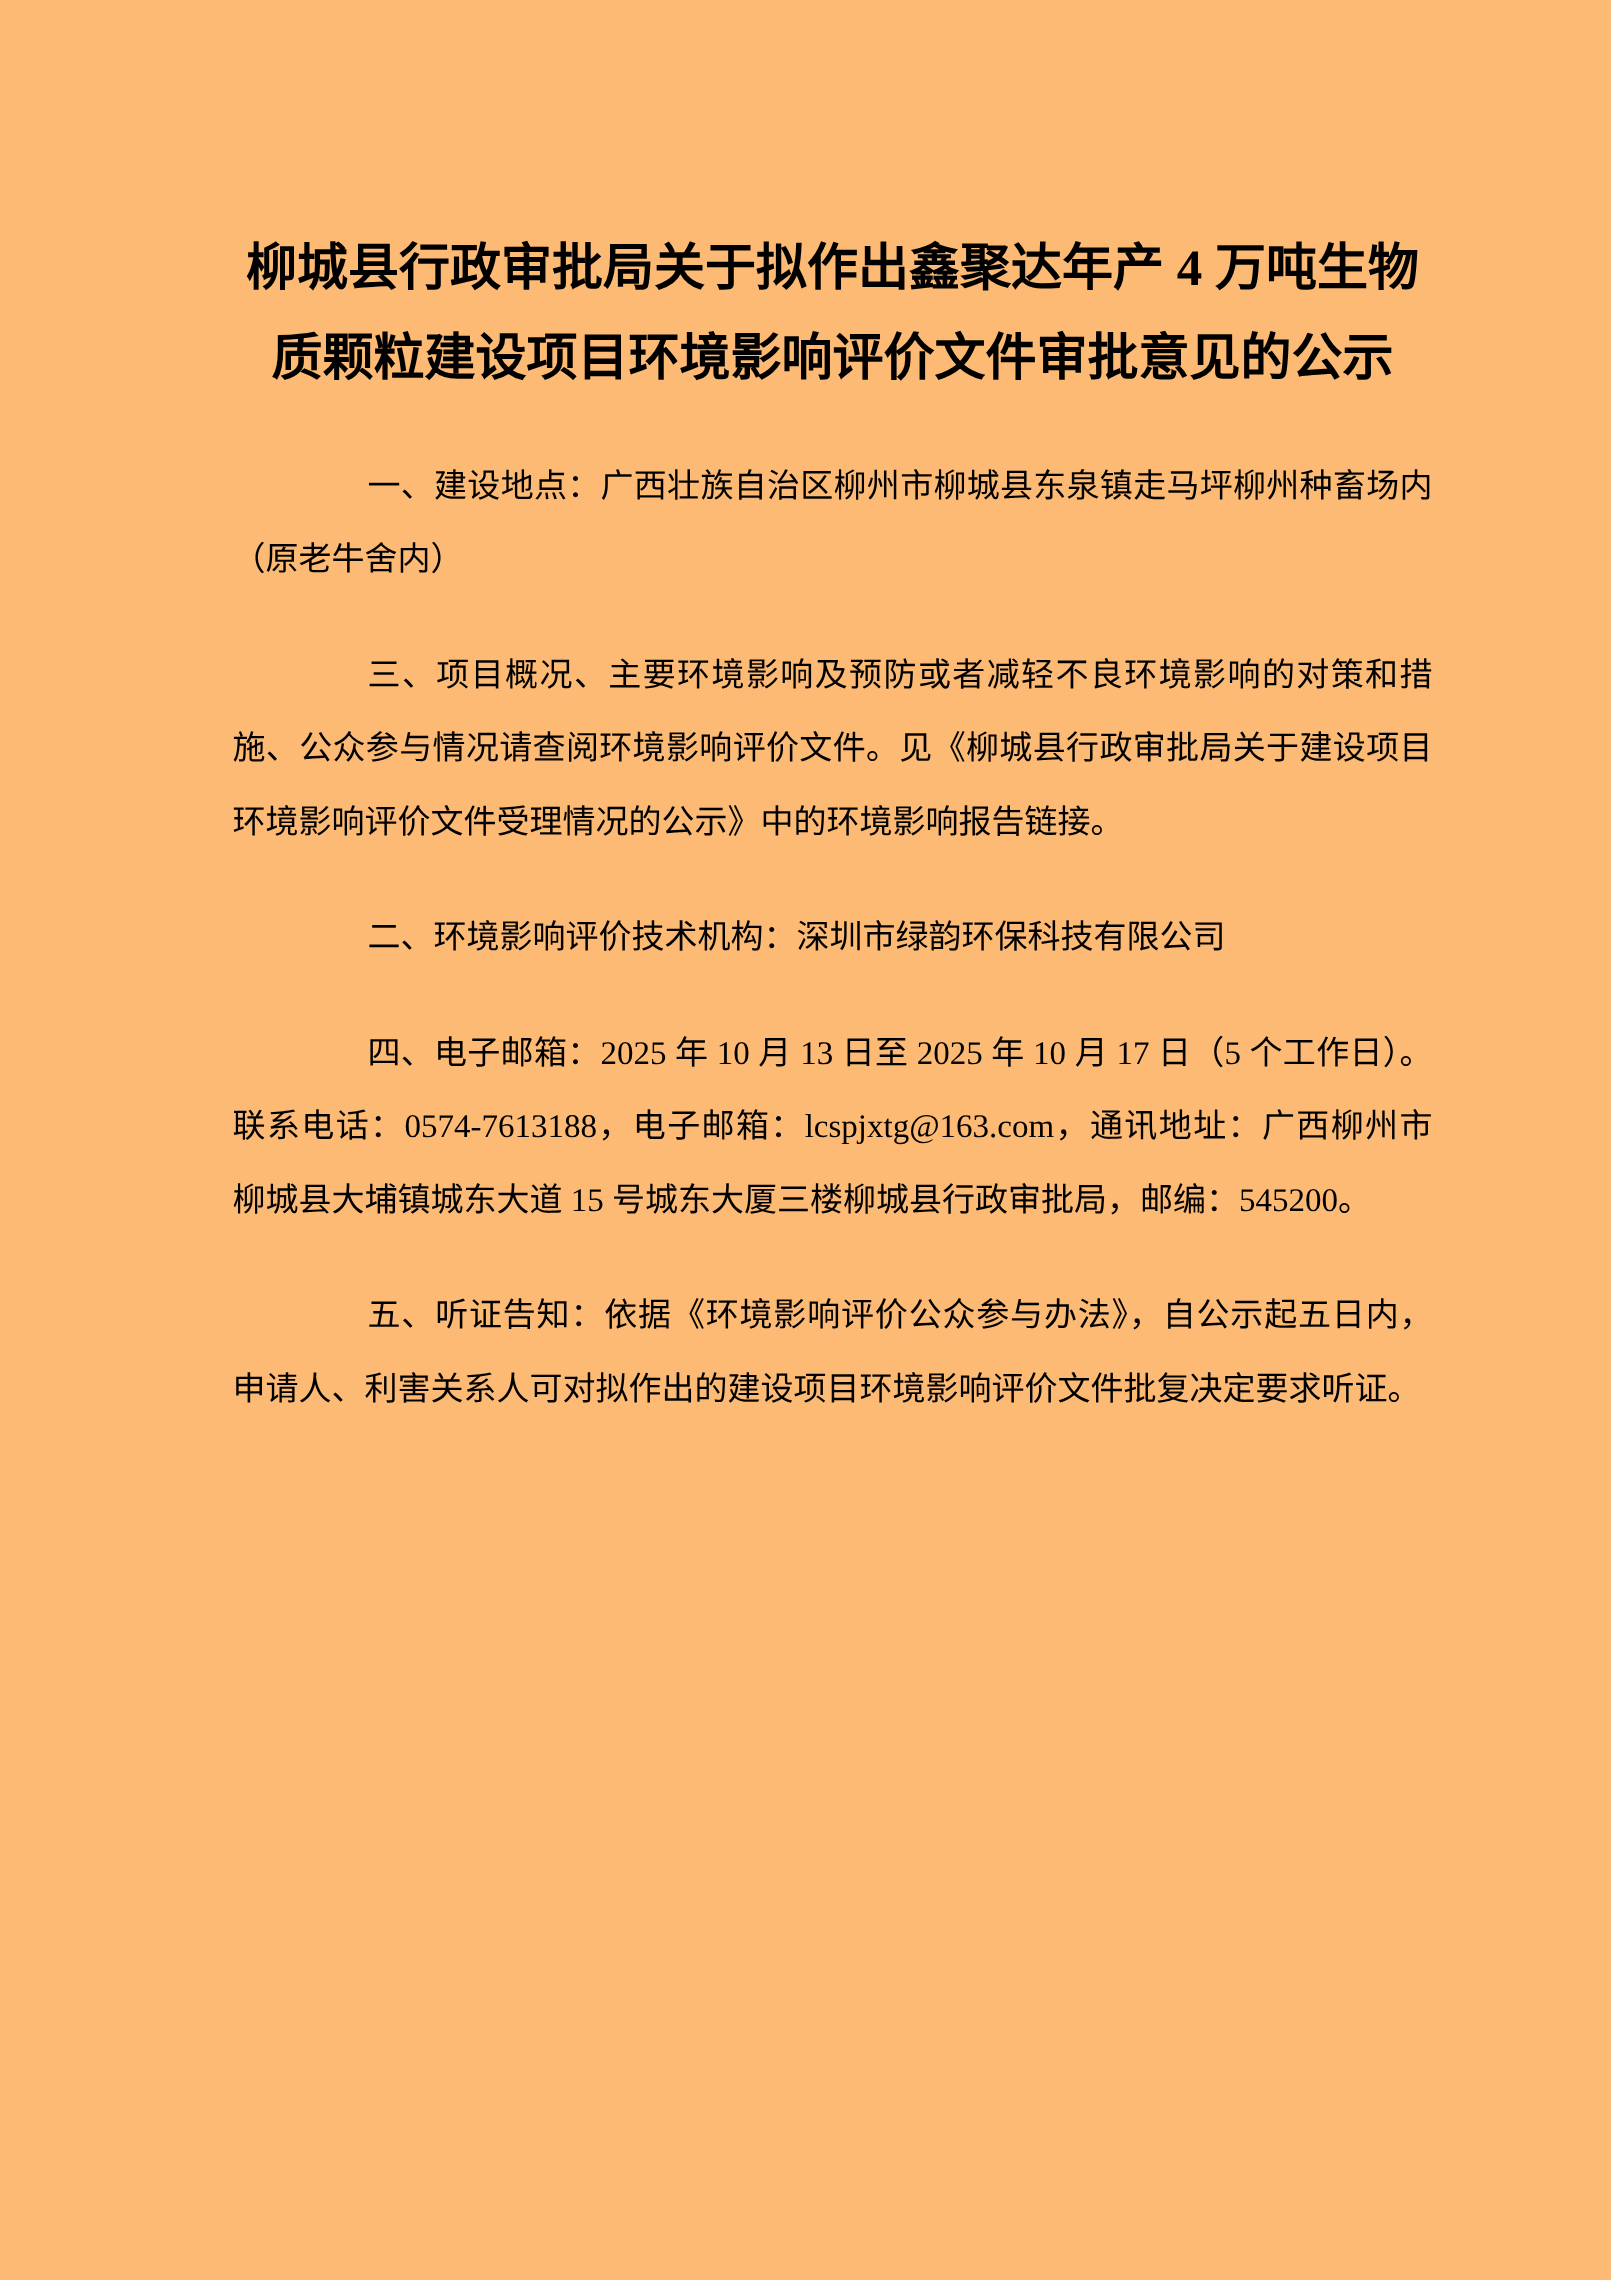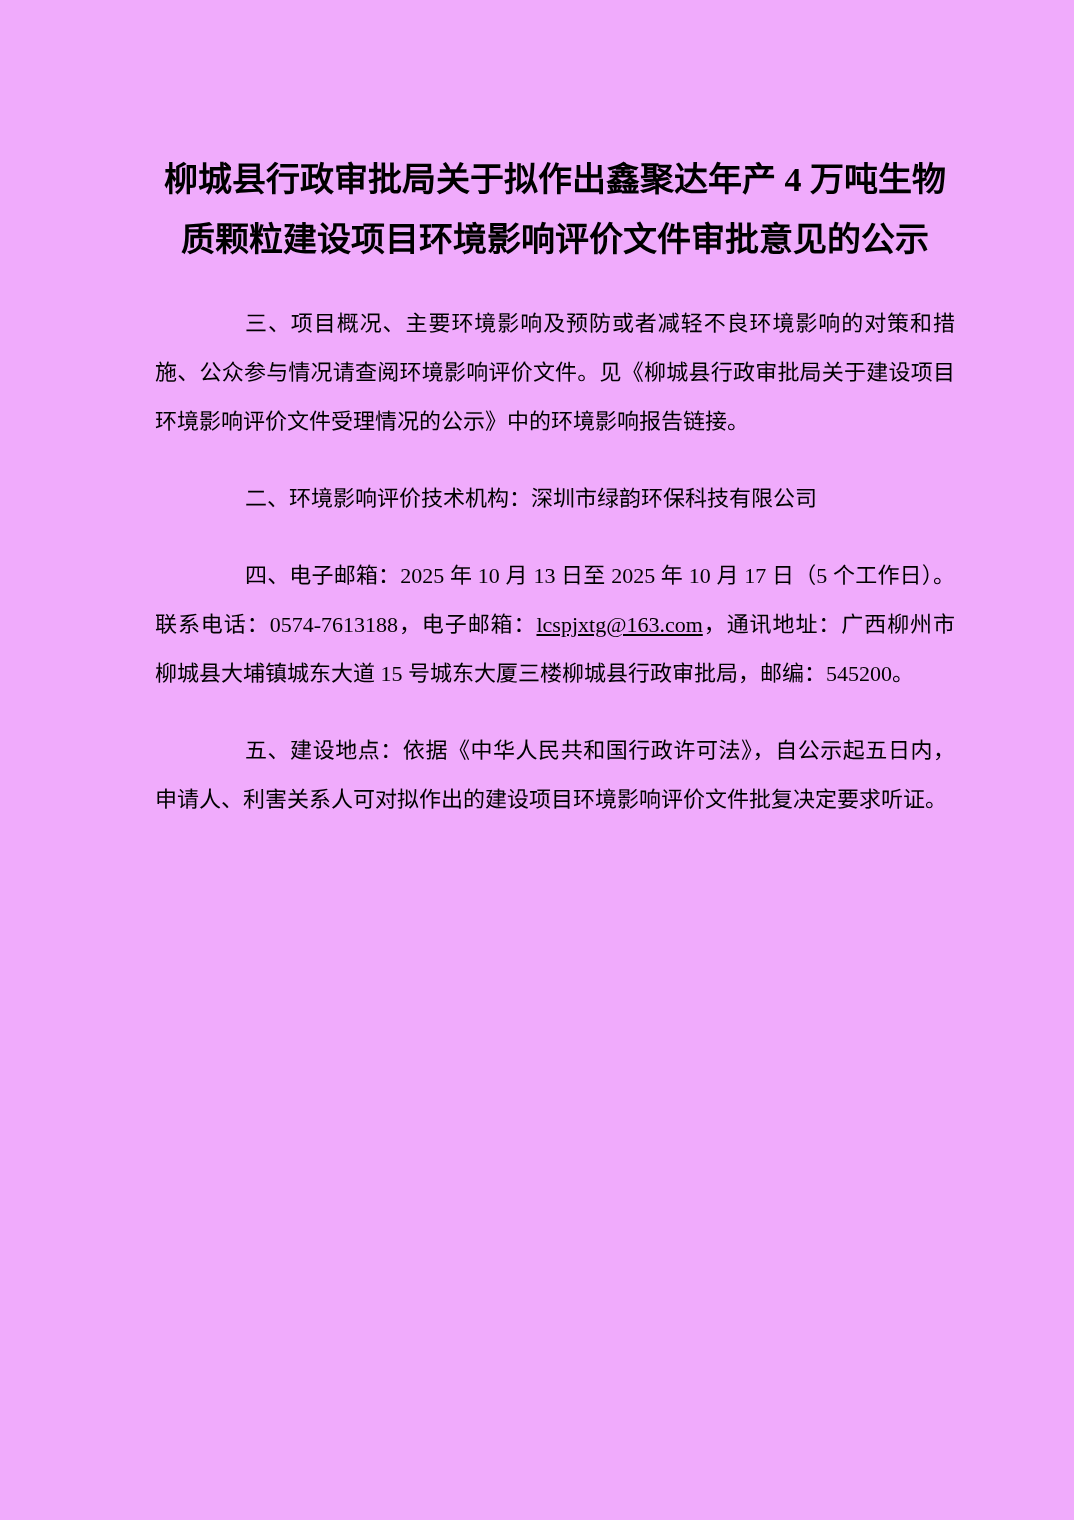--- a/index.html
+++ b/index.html
@@ -5,21 +5,21 @@
   html, body {
     margin: 0;
     padding: 0;
     background: #ffffff;
   }
   .page {
     position: relative;
     width: 1074px;
     height: 1520px;
     margin: 0 auto;
-    background: #f0abfc;
+    background: #fdba74;
     box-sizing: border-box;
     padding: 150px 119px 0 155px;
     color: #000000;
     font-family: "Liberation Serif", "DejaVu Serif", serif;
     font-size: 22px;
     line-height: 49px;
     text-align: justify;
   }
   .doc-title {
     margin: 0 0 29px 0;
@@ -38,35 +38,35 @@
   .p-intro {
     text-indent: 50px;
   }
   .p-item {
     text-indent: 90px;
   }
   .bold-seg {
     font-weight: 400;
   }
   .email-link {
-    text-decoration: underline;
     color: #000000;
     cursor: pointer;
   }
 </style>
 </head>
 <body>
 
 <div class="page">
 
   <h1 class="doc-title">柳城县行政审批局关于拟作出鑫聚达年产 4 万吨生物质颗粒建设项目环境影响评价文件审批意见的公示</h1>
 
 
+  <p class="para p-item">一、建设地点：广西壮族自治区柳州市柳城县东泉镇走马坪柳州种畜场内（原老牛舍内）</p>
 
   <p class="para p-item">三、项目概况、主要环境影响及预防或者减轻不良环境影响的对策和措施、公众参与情况请查阅环境影响评价文件。见《柳城县行政审批局关于建设项目环境影响评价文件受理情况的公示》中的环境影响报告链接。</p>
 
   <p class="para p-item">二、环境影响评价技术机构：深圳市绿韵环保科技有限公司</p>
 
   <p class="para p-item"><span>四、电子邮箱：</span><span class="bold-seg">2025 年 10 月 13 日至 2025 年 10 月 17 日（5 个工作日）。</span><span>联系电话：0574-7613188，电子邮箱：</span><span class="email-link">lcspjxtg@163.com</span><span>，通讯地址：广西柳州市柳城县大埔镇城东大道 15 号城东大厦三楼柳城县行政审批局，邮编：545200。</span></p>
 
-  <p class="para p-item">五、建设地点：依据《中华人民共和国行政许可法》，自公示起五日内，申请人、利害关系人可对拟作出的建设项目环境影响评价文件批复决定要求听证。</p>
+  <p class="para p-item">五、听证告知：依据《环境影响评价公众参与办法》，自公示起五日内，申请人、利害关系人可对拟作出的建设项目环境影响评价文件批复决定要求听证。</p>
 
 </div>
 
 </body></html>

